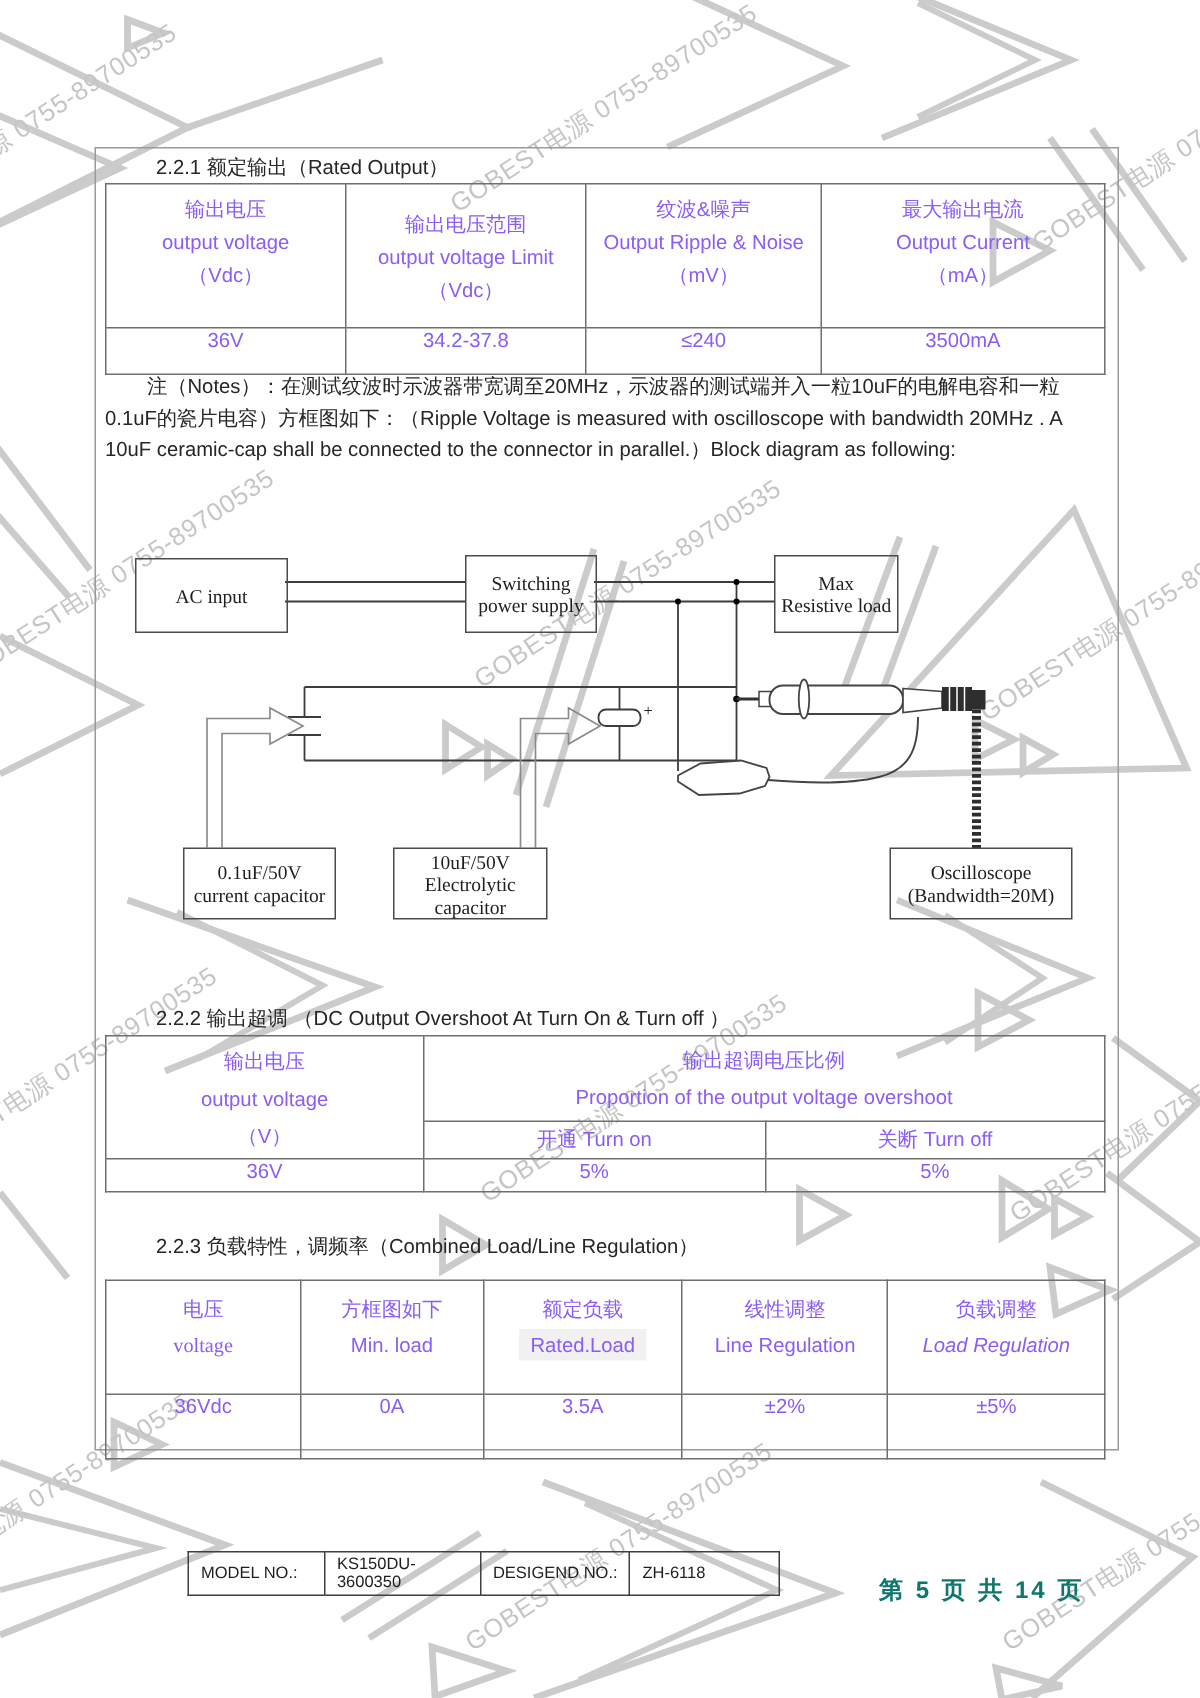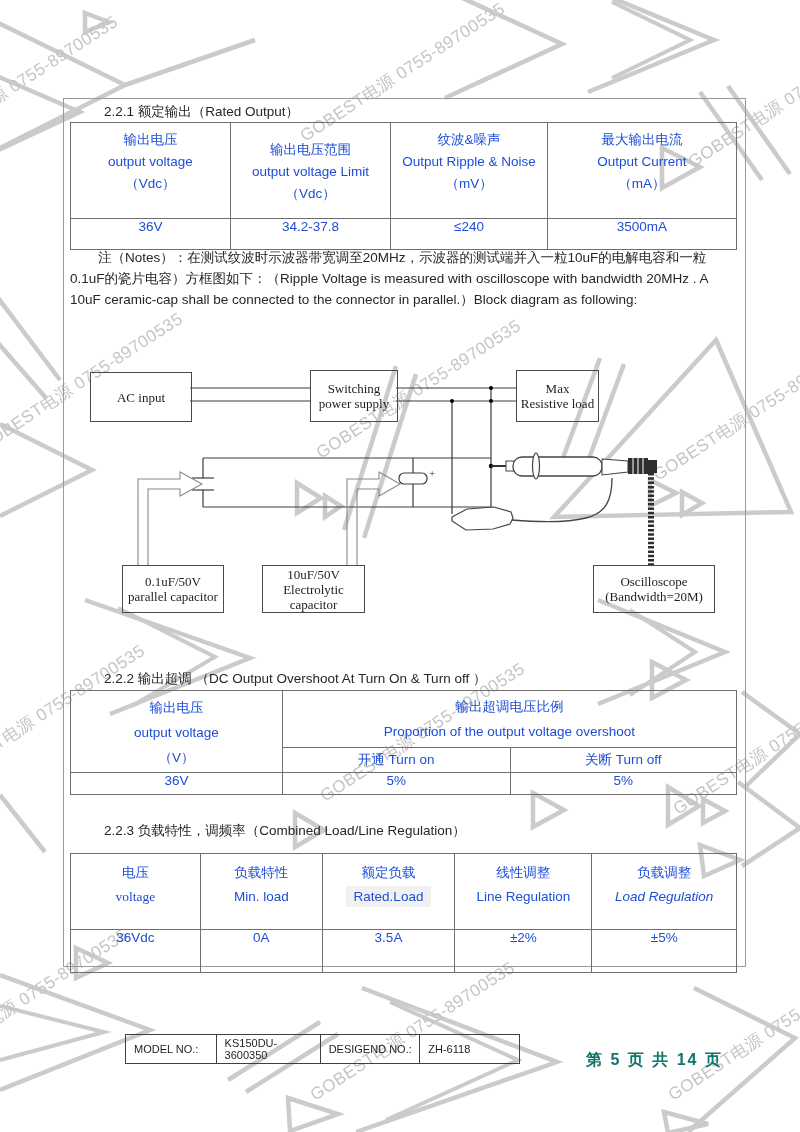--- a/index.html
+++ b/index.html
@@ -3,21 +3,21 @@
 <meta charset="utf-8">
 <style>
   html,body{margin:0;padding:0;background:#fff;}
   .page{position:relative;width:800px;height:1132px;background:#fff;overflow:hidden;
         font-family:"Liberation Sans",sans-serif;color:#262626;}
   .abs{position:absolute;}
   .wmt{position:absolute;white-space:nowrap;font-size:17px;color:#c5c5c5;
        transform:rotate(-33deg);transform-origin:0 50%;letter-spacing:.5px;pointer-events:none;}
   .heading{position:absolute;font-size:13.5px;color:#262626;}
   .note{position:absolute;font-size:13.5px;line-height:21px;color:#262626;}
-  table.t{border-collapse:collapse;table-layout:fixed;width:100%;font-size:13.5px;color:#1d4ed8;}
+  table.t{border-collapse:collapse;table-layout:fixed;width:100%;font-size:13.5px;color:#8b5cf6;}
   table.t td{border:1px solid #6f6f6f;text-align:center;padding:0;vertical-align:top;background:transparent;}
   .hline{line-height:22px;}
   .drow td{vertical-align:middle;}
   .dbox{position:absolute;border:1px solid #4a4a4a;display:flex;flex-direction:column;
         align-items:center;justify-content:center;font-family:"Liberation Serif",serif;
         font-size:13px;line-height:15px;color:#1e1e1e;text-align:center;}
   .ftable{border-collapse:collapse;table-layout:fixed;width:100%;font-size:11px;color:#1e1e1e;}
   .ftable td{border:1px solid #3f3f3f;padding:2px 0 2px 8px;text-align:left;background:transparent;}
   .pageno{position:absolute;font-size:16px;font-weight:bold;letter-spacing:2px;color:#0f766e;margin-top:13px;}
   svg{pointer-events:none;}
@@ -189,21 +189,21 @@
   <div class="dbox" style="left:310px;top:370px;width:86px;height:50px;z-index:3;">
     <div>Switching</div>
     <div>power supply</div>
   </div>
   <div class="dbox" style="left:516px;top:370px;width:81px;height:50px;z-index:3;">
     <div>Max</div>
     <div>Resistive load</div>
   </div>
   <div class="dbox" style="left:98px;top:565px;width:100px;height:46px;z-index:3;margin-left:24px;">
     <div>0.1uF/50V</div>
-    <div>parallel capacitor</div>
+    <div>current capacitor</div>
   </div>
   <div class="dbox" style="left:262px;top:565px;width:101px;height:46px;z-index:3;">
     <div>10uF/50V</div>
     <div>Electrolytic capacitor</div>
   </div>
   <div class="dbox" style="left:593px;top:565px;width:120px;height:46px;z-index:3;">
     <div>Oscilloscope</div>
     <div>(Bandwidth=20M)</div>
   </div>
 
@@ -253,21 +253,21 @@
           <col style="width:20.6%">
           <col style="width:21.7%">
         </colgroup>
       <tbody>
           <tr>
         <td style="height:68px;padding-top:7px;">
           <div style="line-height:24px;">电压</div>
           <div style="line-height:24px;font-family:Liberation Serif, serif;">voltage</div>
         </td>
         <td style="padding-top:7px;">
-          <div style="line-height:24px;">负载特性</div>
+          <div style="line-height:24px;">方框图如下</div>
           <div style="line-height:24px;">Min. load</div>
         </td>
         <td style="padding-top:7px;">
           <div style="line-height:24px;">额定负载</div>
           <div style="line-height:24px;"><span style="background:#f1f1f1;padding:3px 8px;">Rated.Load</span></div>
         </td>
         <td style="padding-top:7px;">
           <div style="line-height:24px;">线性调整</div>
           <div style="line-height:24px;">Line Regulation</div>
         </td>

